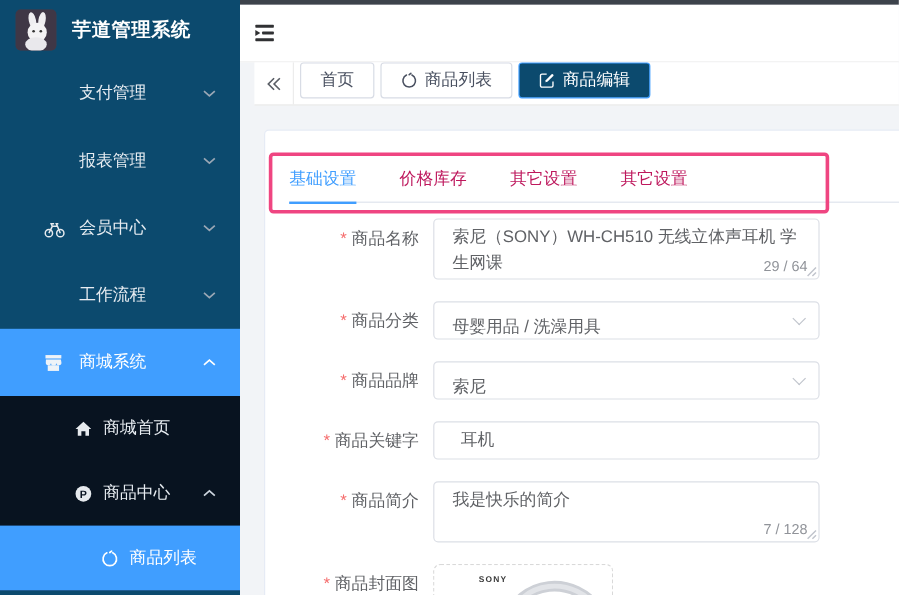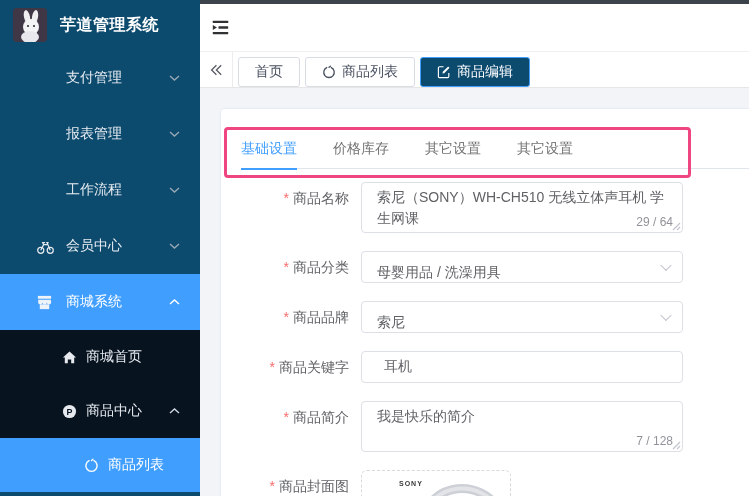--- a/index.html
+++ b/index.html
@@ -24,34 +24,34 @@
   .submenu .lvl3 .mi-icon { margin-left:68px; width:18px; }
 
   
   .main { position:absolute; left:200px; top:0; width:549px; height:496px; }
   .top-strip { height:4px; background:#3d434b; }
   .navbar { height:48px; background:#fff; border-bottom:1px solid #f0f0f0;
     display:flex; align-items:center; padding-left:11px; }
   .hamburger { cursor:pointer; display:flex; align-items:center; }
 
   .tags-bar { height:36px; background:#fff; border-bottom:1px solid #e6e6e6;
-    display:flex; align-items:flex-end; }
+    display:flex; align-items:flex-start;margin-left:12px; }
   .back-btn { width:33px; height:35px; display:flex; align-items:center;
     justify-content:center; border-right:1px solid #ececec; cursor:pointer; flex:none; }
   .tag { height:30px; display:inline-flex; align-items:center; padding:0 16px;
     border:1px solid #d8dce5; border-radius:3px; margin-left:5px; font-size:14px;
     color:#495060; background:#fff; gap:6px; cursor:pointer; white-space:nowrap; }
   .tag.active { background:#0c4a6e; border-color:#409EFF; color:#fff; }
 
   .content { padding:20px 0 0 20px; height:408px; }
   .card { background:#fff; border:1px solid #e6ebf5; border-radius:4px;
     padding:20px; width:560px; height:420px; }
 
   .tabs { display:flex; border-bottom:1px solid #dfe4ed; height:40px; }
-  .tab { font-size:14px; font-weight:500; color:#737373; margin-right:36px;
+  .tab { font-size:14px; font-weight:500; color:#be185d; margin-right:36px;
     height:40px; line-height:38px; position:relative; cursor:pointer; white-space:nowrap; }
   .tab.active { color:#409EFF; }
   .tab.active::after { content:""; position:absolute; left:0; right:0; bottom:-1px;
     height:2px; background:#409EFF; }
 
   .form { margin-top:13px; }
   .frow { display:flex; margin-bottom:18px; }
   .flabel { width:120px; text-align:right; padding-right:12px; font-size:14px;
     color:#606266; line-height:32px; flex:none; white-space:nowrap; }
   .fstar { color:#F56C6C; margin-right:4px; }
@@ -109,35 +109,35 @@
         </svg>
     </div>
     <div class="menu-item">
       <span class="mi-icon"></span>
       <span class="mi-label">报表管理</span>
       <svg class="chev" width="11" height="7" viewBox="0 0 11 7">
           <path d="M1 1.5 L5.5 5.5 L10 1.5" stroke="#9aa7b5" stroke-width="1.4" fill="none"></path>
         </svg>
     </div>
     <div class="menu-item">
-      <span class="mi-icon"></span>
-      <span class="mi-label">工作流程</span>
-      <svg class="chev" width="11" height="7" viewBox="0 0 11 7">
-          <path d="M1 1.5 L5.5 5.5 L10 1.5" stroke="#9aa7b5" stroke-width="1.4" fill="none"></path>
-        </svg>
-    </div>
-    <div class="menu-item">
       <span class="mi-icon">
         <svg width="19" height="19" viewBox="0 0 20 20" fill="none" stroke="#e6eaee" stroke-width="1.3">
           <circle cx="5" cy="14" r="3.2"></circle>
             <circle cx="15" cy="14" r="3.2"></circle>
           <path d="M5 14 L8 8 h4.5 L15 14 M8 8 L7 5.8 h2.6 M12.5 8 l-1-2.2 h1.8"></path>
         </svg>
       </span>
       <span class="mi-label">会员中心</span>
+      <svg class="chev" width="11" height="7" viewBox="0 0 11 7">
+          <path d="M1 1.5 L5.5 5.5 L10 1.5" stroke="#9aa7b5" stroke-width="1.4" fill="none"></path>
+        </svg>
+    </div>
+    <div class="menu-item">
+      <span class="mi-icon"></span>
+      <span class="mi-label">工作流程</span>
       <svg class="chev" width="11" height="7" viewBox="0 0 11 7">
           <path d="M1 1.5 L5.5 5.5 L10 1.5" stroke="#9aa7b5" stroke-width="1.4" fill="none"></path>
         </svg>
     </div>
 
     <div class="menu-item active-blue">
       <span class="mi-icon">
         <svg width="17" height="17" viewBox="0 0 18 18">
           <rect x="2" y="2" width="14" height="3" fill="#eef3f8"></rect>
           <path d="M2.4 6 h13.2 l.5 2.6 a2.3 2.3 0 0 1 -4.6 .3 a2.3 2.3 0 0 1 -4.6 0 a2.3 2.3 0 0 1 -4.6 -.3 Z" fill="#eef3f8"></path>

